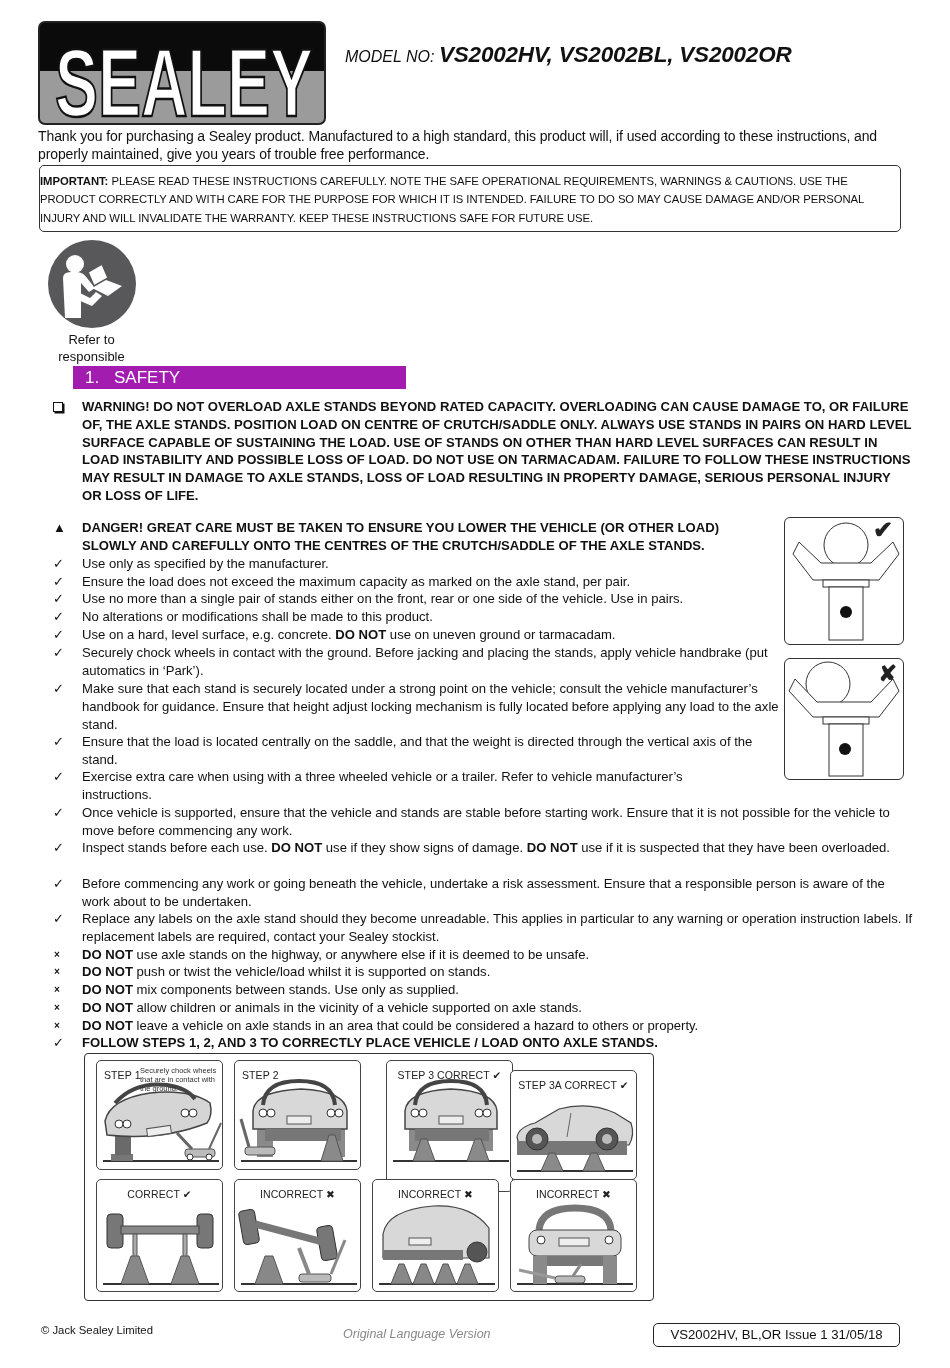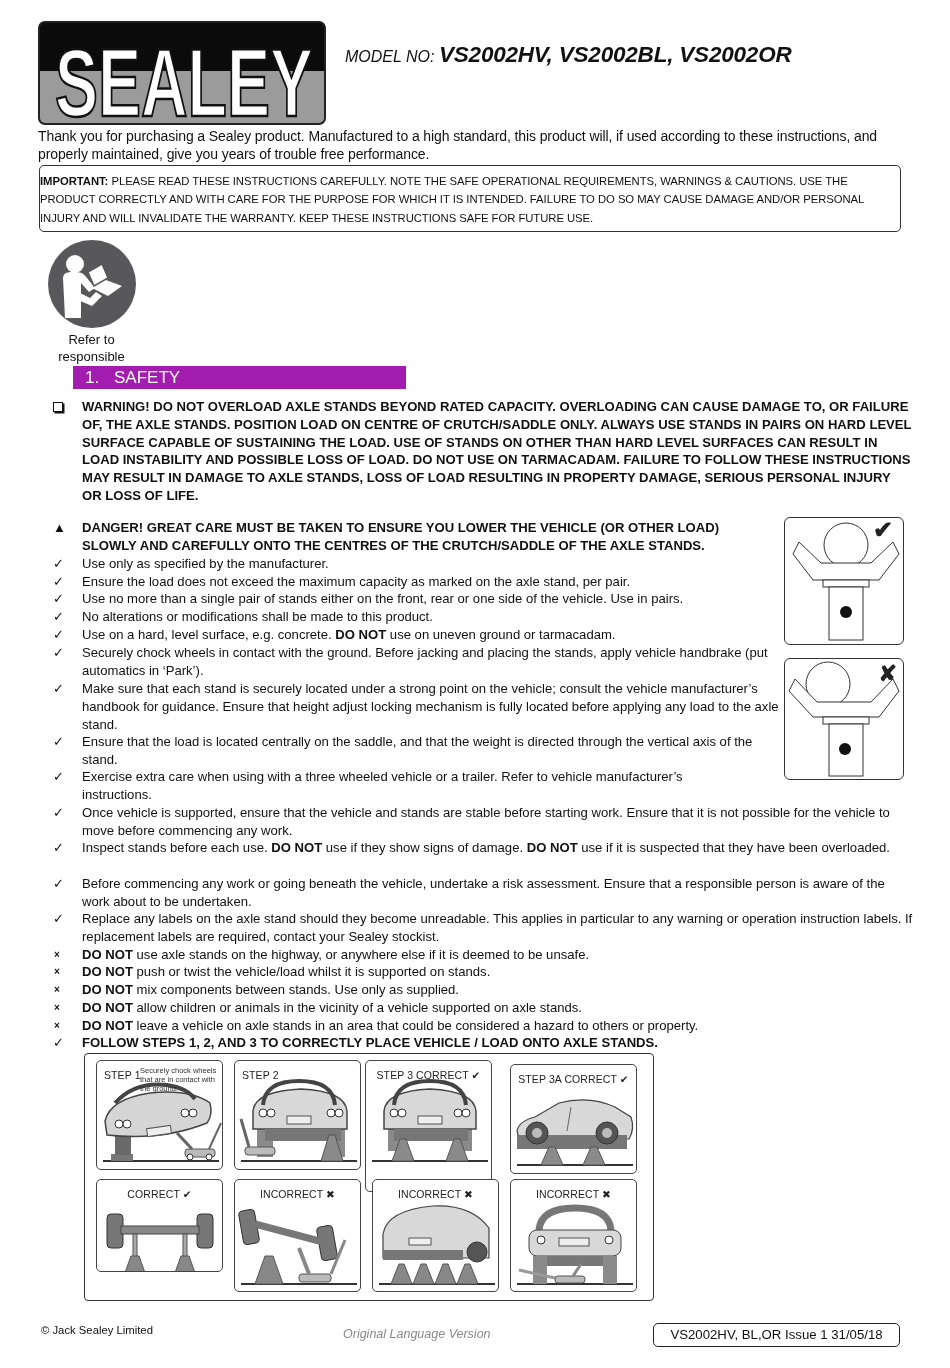--- a/index.html
+++ b/index.html
@@ -241,56 +241,56 @@
       <circle cx="96" cy="52" r="4" fill="#fff" stroke="#333"></circle>
       <circle cx="104" cy="52" r="4" fill="#fff" stroke="#333"></circle>
       <rect x="30" y="68" width="76" height="12" fill="#777"></rect>
       <path d="M86 100 l8 -26 h6 l8 26 z" fill="#8a8a8a" stroke="#555"></path>
       <rect x="10" y="86" width="30" height="8" rx="3" fill="#bbb" stroke="#555"></rect>
       <line x1="14" y1="86" x2="6" y2="58" stroke="#666" stroke-width="3"></line>
     </svg>
     <div class="step-title left">STEP 2</div>
   </div>
 
-  <div class="step" style="left:280px; top:6px; height:132px;">
+  <div class="step" style="left:301px; top:6px; height:132px;">
     <svg width="127" height="110" viewBox="0 0 127 110">
       <line x1="6" y1="100" x2="122" y2="100" stroke="#333" stroke-width="2"></line>
       <rect x="22" y="60" width="16" height="30" fill="#8a8a8a"></rect>
       <rect x="90" y="60" width="16" height="30" fill="#8a8a8a"></rect>
       <path d="M18 50 q2 -20 46 -22 q44 2 46 22 v18 h-92 z" fill="#d8d8d8" stroke="#444" stroke-width="1.5"></path>
       <path d="M28 44 q2 -24 36 -24 q34 0 36 24" fill="none" stroke="#444" stroke-width="4"></path>
       <rect x="52" y="55" width="24" height="8" fill="#eee" stroke="#555"></rect>
       <circle cx="28" cy="52" r="4" fill="#fff" stroke="#333"></circle>
       <circle cx="36" cy="52" r="4" fill="#fff" stroke="#333"></circle>
       <circle cx="92" cy="52" r="4" fill="#fff" stroke="#333"></circle>
       <circle cx="100" cy="52" r="4" fill="#fff" stroke="#333"></circle>
       <rect x="28" y="68" width="74" height="12" fill="#777"></rect>
       <path d="M26 100 l8 -22 h6 l8 22 z" fill="#8a8a8a" stroke="#555"></path>
       <path d="M80 100 l8 -22 h6 l8 22 z" fill="#8a8a8a" stroke="#555"></path>
     </svg>
     <div class="step-title">STEP 3  CORRECT ✔</div>
   </div>
 
-  <div class="step" style="left:425px; top:10px; height:110px;">
+  <div class="step" style="left:425px; top:16px; height:110px;">
     <svg width="127" height="110" viewBox="0 0 127 110">
       <line x1="6" y1="100" x2="122" y2="100" stroke="#333" stroke-width="2"></line>
       <path d="M6 66 q2 -10 18 -14 l24 -14 q30 -8 56 4 l16 10 q4 12 -2 22 h-110 z" fill="#d8d8d8" stroke="#444" stroke-width="1.2"></path>
       <rect x="6" y="70" width="110" height="14" fill="#777"></rect>
       <circle cx="26" cy="68" r="11" fill="#555" stroke="#333"></circle>
       <circle cx="26" cy="68" r="5" fill="#bbb"></circle>
       <circle cx="96" cy="68" r="11" fill="#555" stroke="#333"></circle>
       <circle cx="96" cy="68" r="5" fill="#bbb"></circle>
       <path d="M30 100 l8 -18 h6 l8 18 z" fill="#8a8a8a" stroke="#555"></path>
       <path d="M72 100 l8 -18 h6 l8 18 z" fill="#8a8a8a" stroke="#555"></path>
       <line x1="60" y1="42" x2="56" y2="66" stroke="#666"></line>
     </svg>
     <div class="step-title">STEP 3A  CORRECT ✔</div>
   </div>
 
-  <div class="step" style="left:11px; top:125px; height:93px;">
+  <div class="step" style="left:11px; top:125px; height:113px;">
     <svg width="127" height="113" viewBox="0 0 127 113">
       <line x1="6" y1="104" x2="122" y2="104" stroke="#333" stroke-width="2"></line>
       <rect x="10" y="34" width="16" height="34" rx="4" fill="#777" stroke="#333"></rect>
       <rect x="100" y="34" width="16" height="34" rx="4" fill="#777" stroke="#333"></rect>
       <rect x="24" y="46" width="78" height="8" fill="#888" stroke="#444"></rect>
       <rect x="36" y="54" width="4" height="26" fill="#aaa" stroke="#555"></rect>
       <rect x="86" y="54" width="4" height="26" fill="#aaa" stroke="#555"></rect>
       <path d="M24 104 l10 -28 h8 l10 28 z" fill="#888" stroke="#555"></path>
       <path d="M74 104 l10 -28 h8 l10 28 z" fill="#888" stroke="#555"></path>
     </svg>

